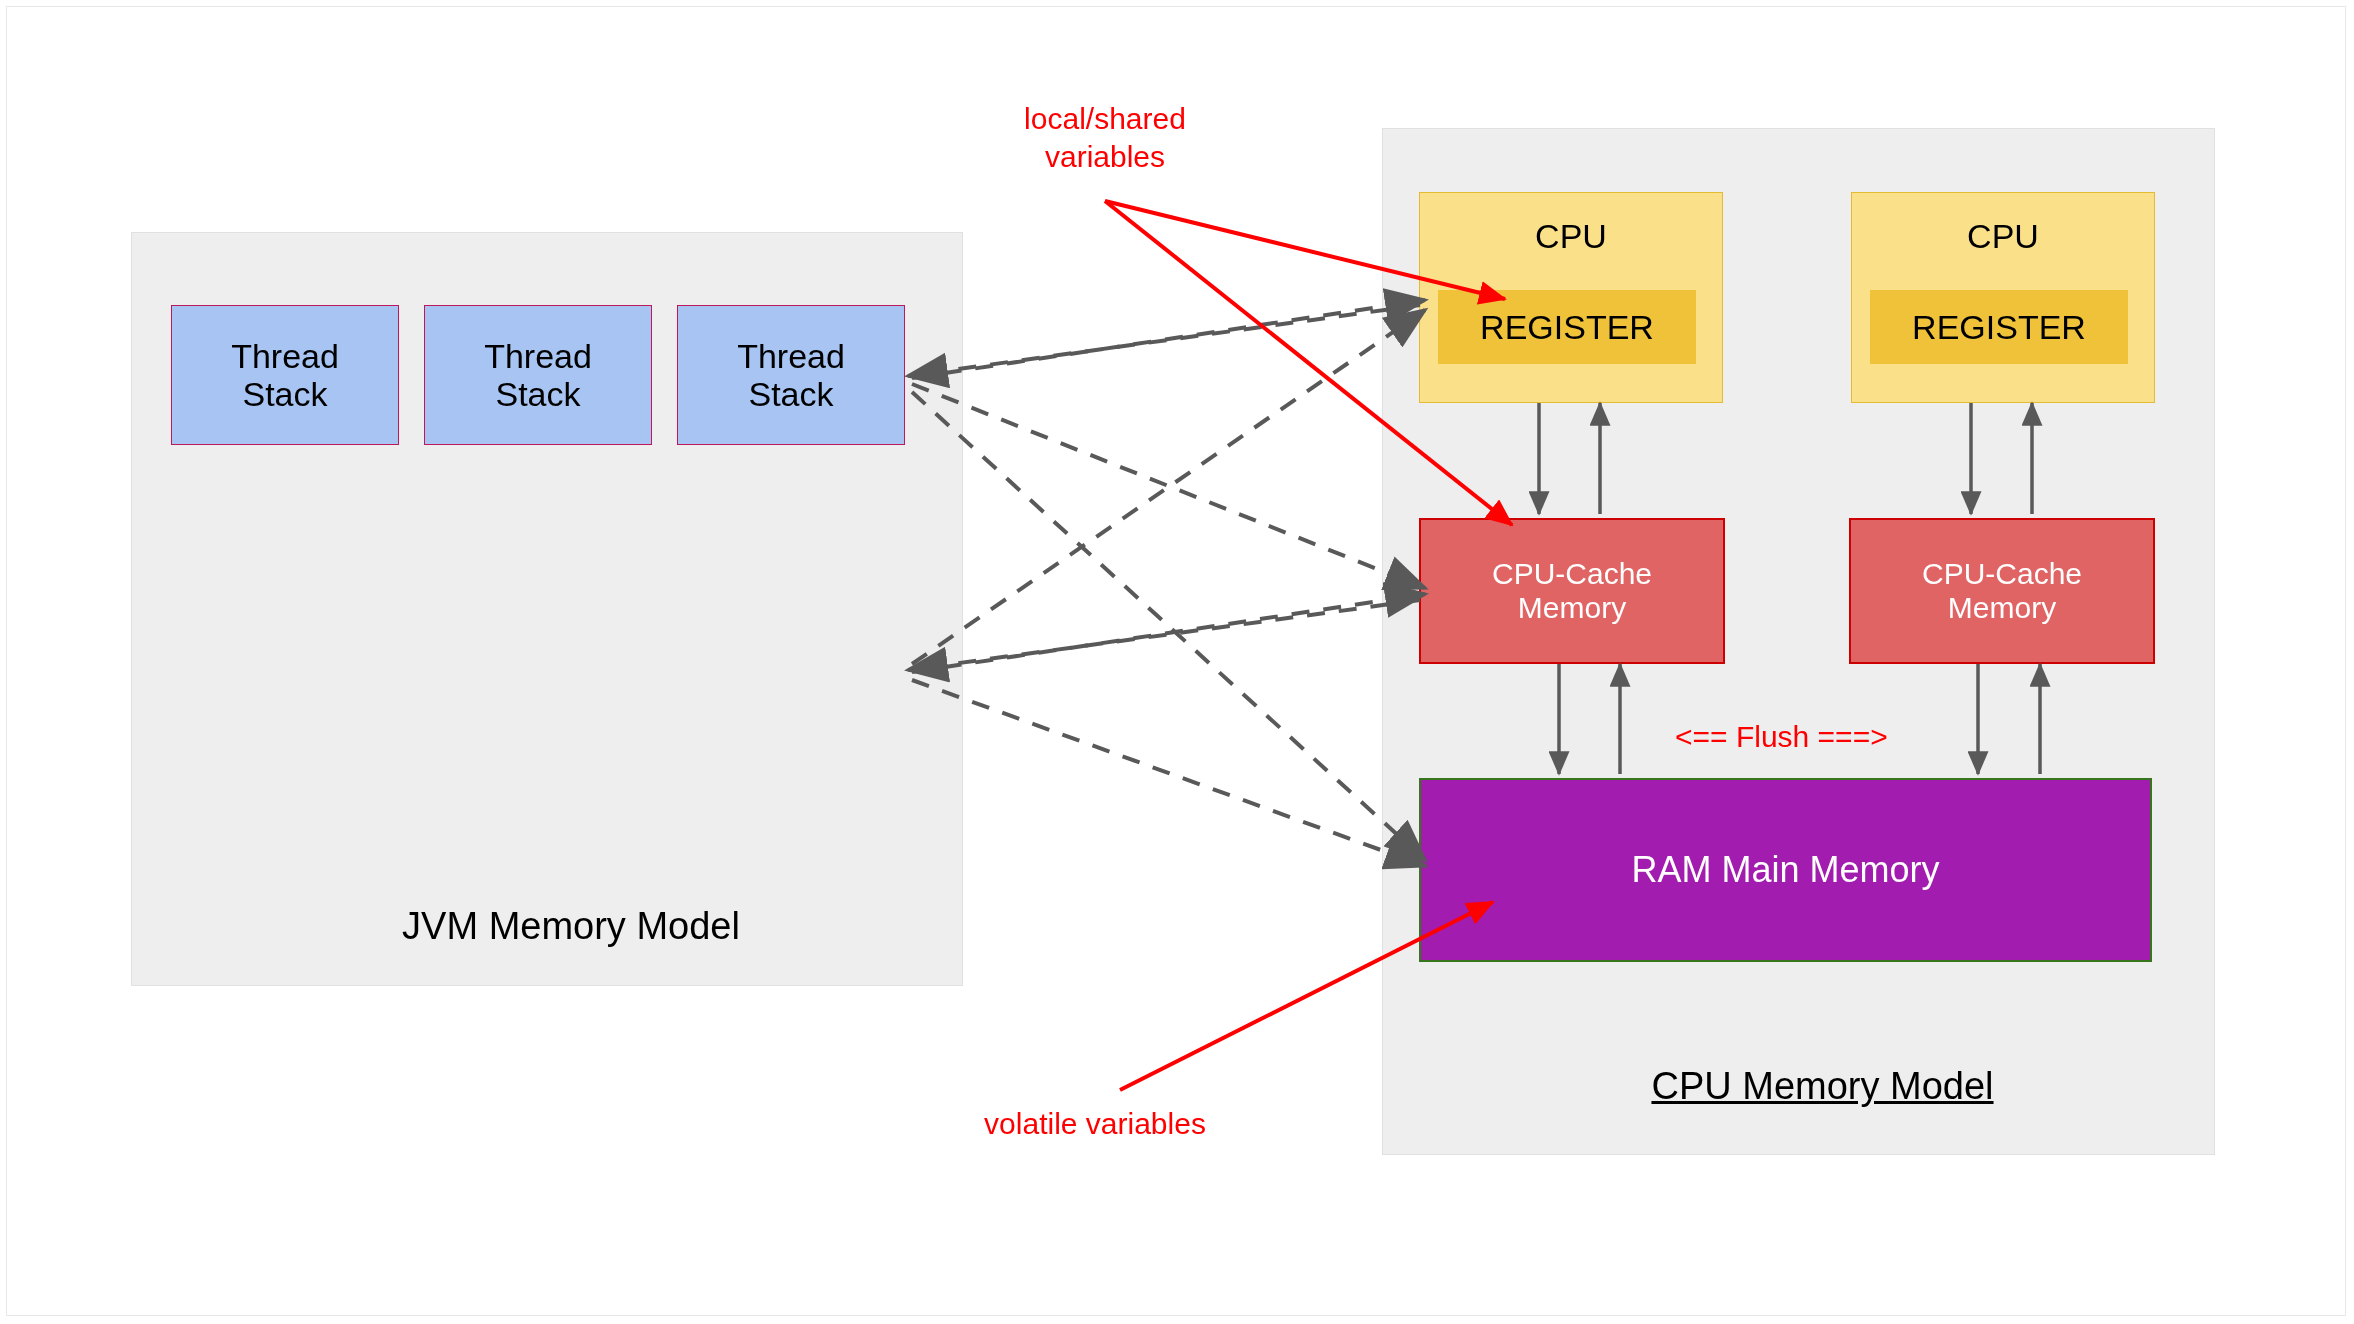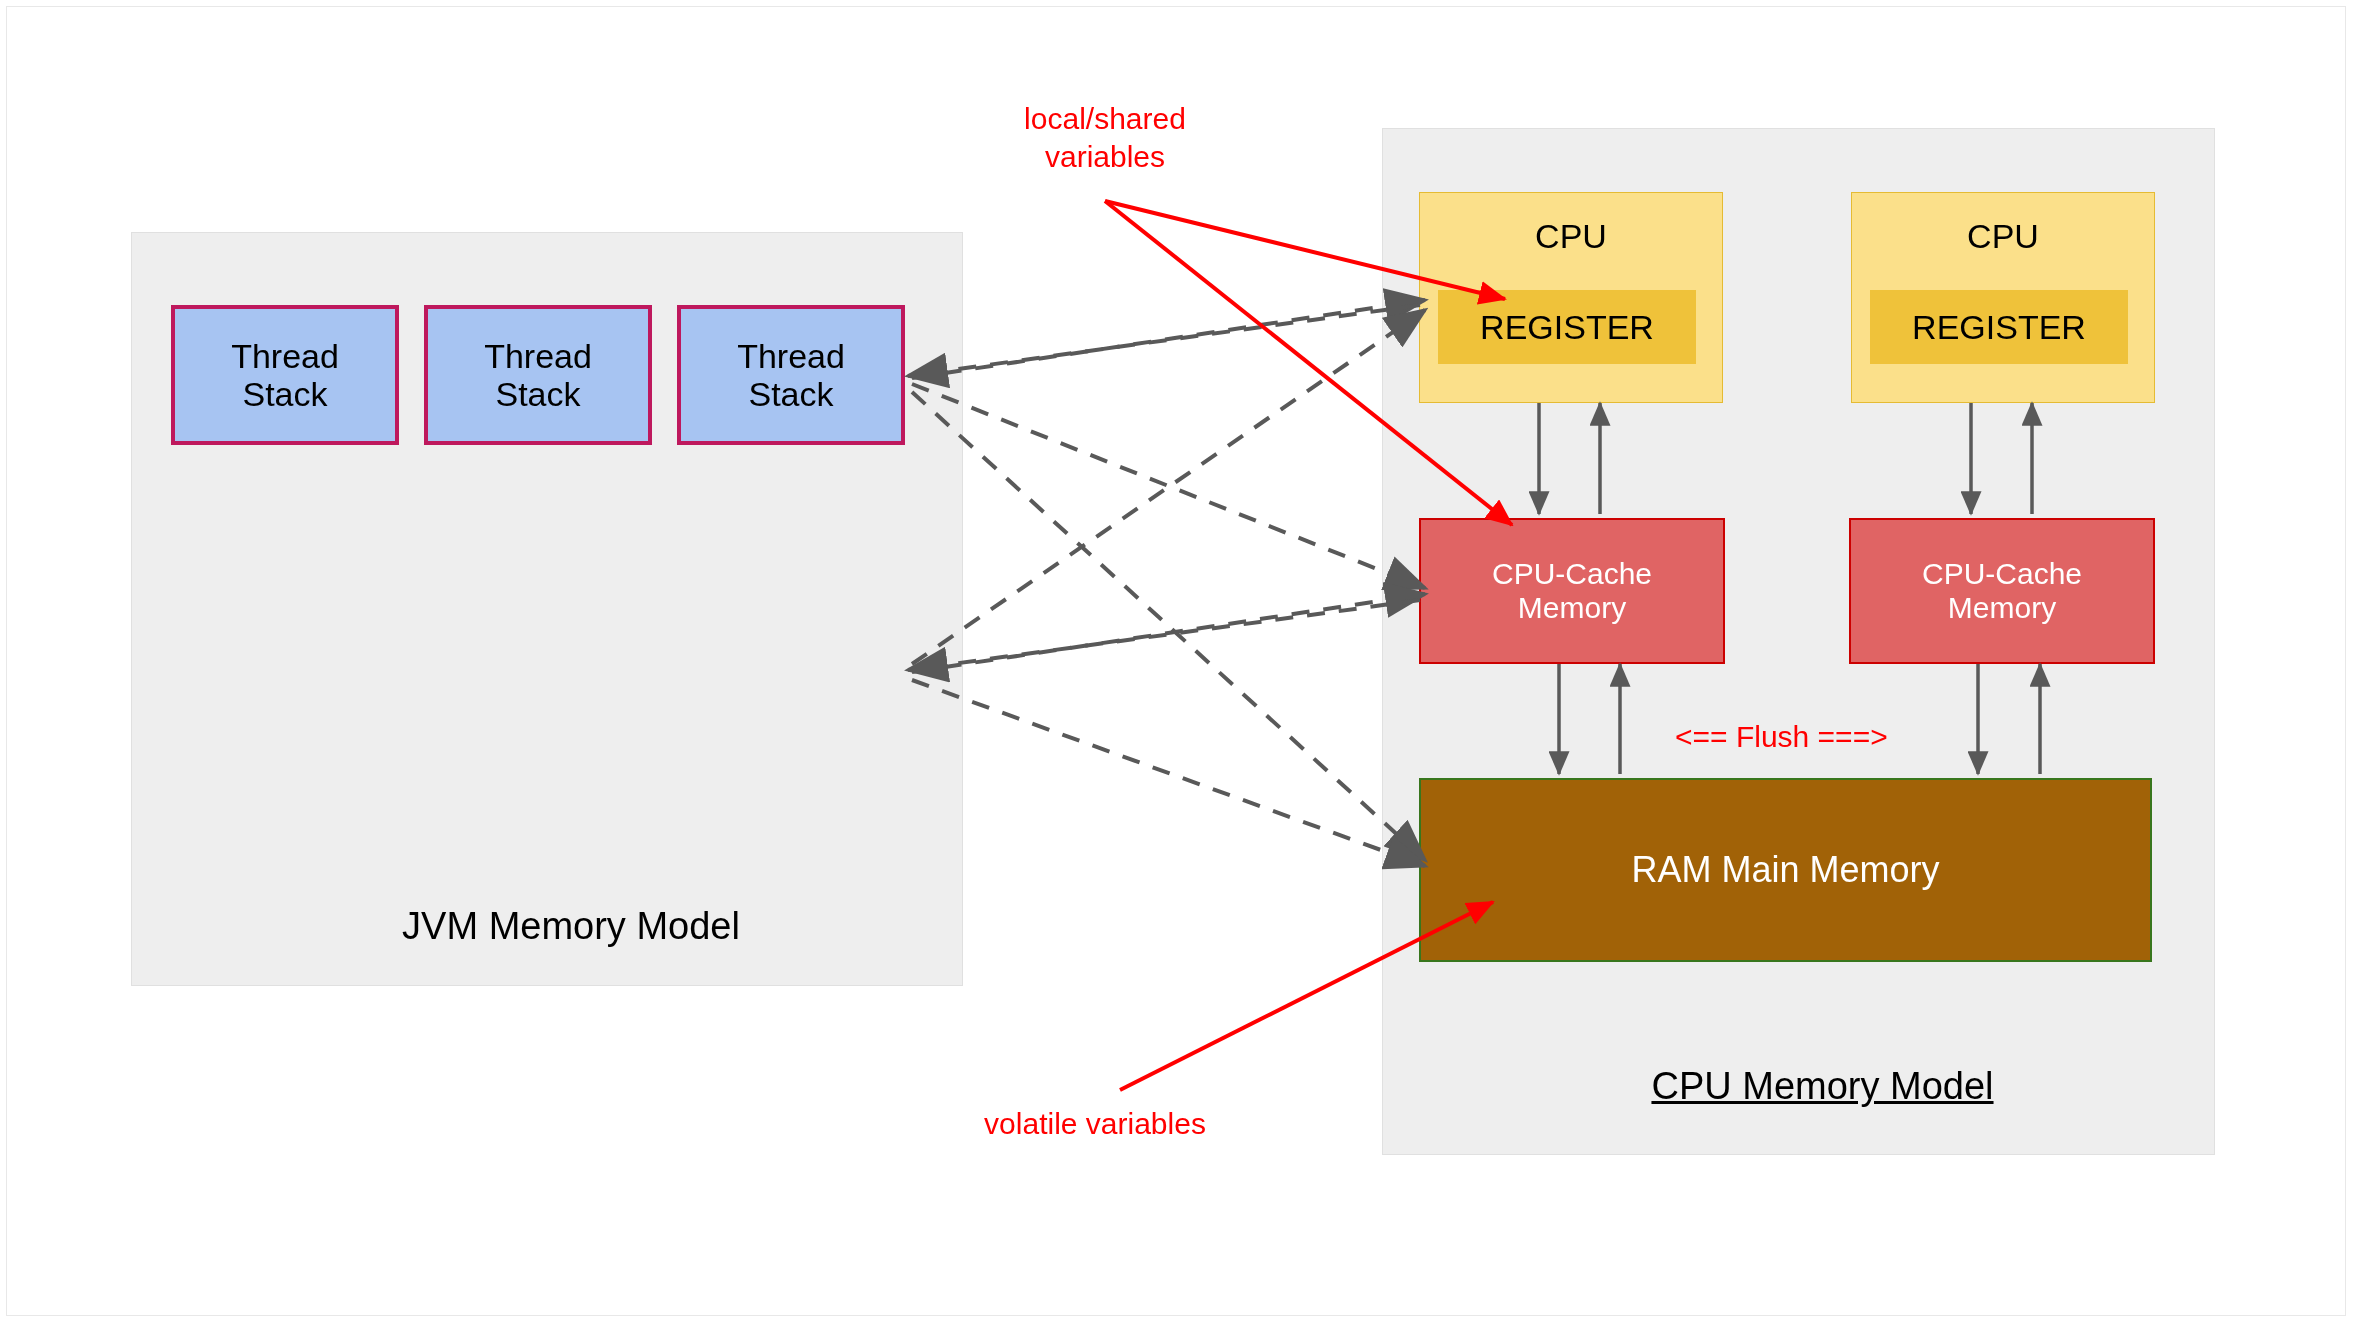--- a/index.html
+++ b/index.html
@@ -42,21 +42,21 @@
     position: absolute;
     box-sizing: border-box;
     display: flex;
     align-items: center;
     justify-content: center;
     text-align: center;
     line-height: 1.12;
   }
   .thread-stack {
     background: #a7c4f2;
-    border: 4px solid #be185d;
+    border: 1px solid #be185d;
     color: #000000;
     font-size: 34px;
   }
   .heap {
     background: #e8922f;
     border: 1px solid #b0700f;
     color: #ffffff;
     font-size: 36px;
   }
   .cpu {
@@ -74,21 +74,21 @@
     font-size: 34px;
   }
   .cache {
     background: #e06464;
     border: 2px solid #cc0000;
     color: #ffffff;
     font-size: 30px;
     align-items: center;
   }
   .ram {
-    background: #a16207;
+    background: #a21caf;
     border: 2px solid #38761d;
     color: #ffffff;
     font-size: 36px;
   }
   .red-label {
     position: absolute;
     color: #ff0000;
     font-size: 30px;
     white-space: nowrap;
     text-align: center;

